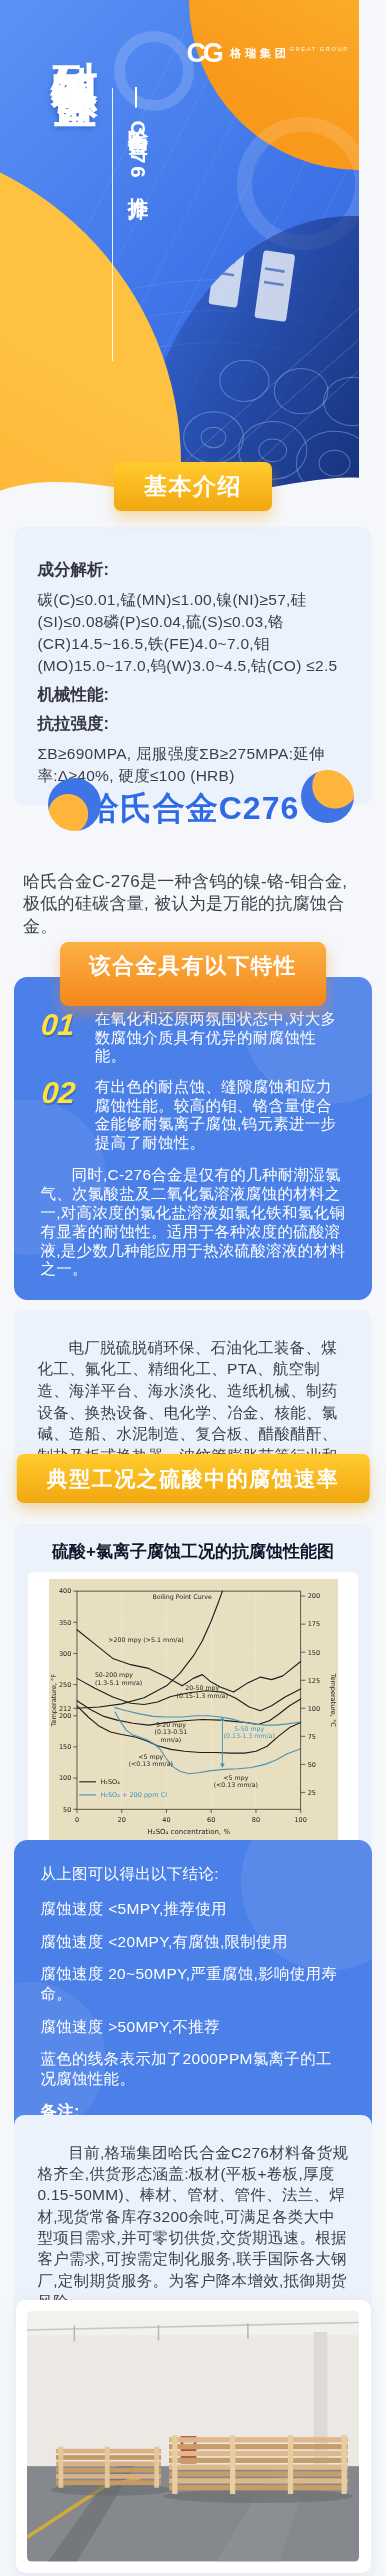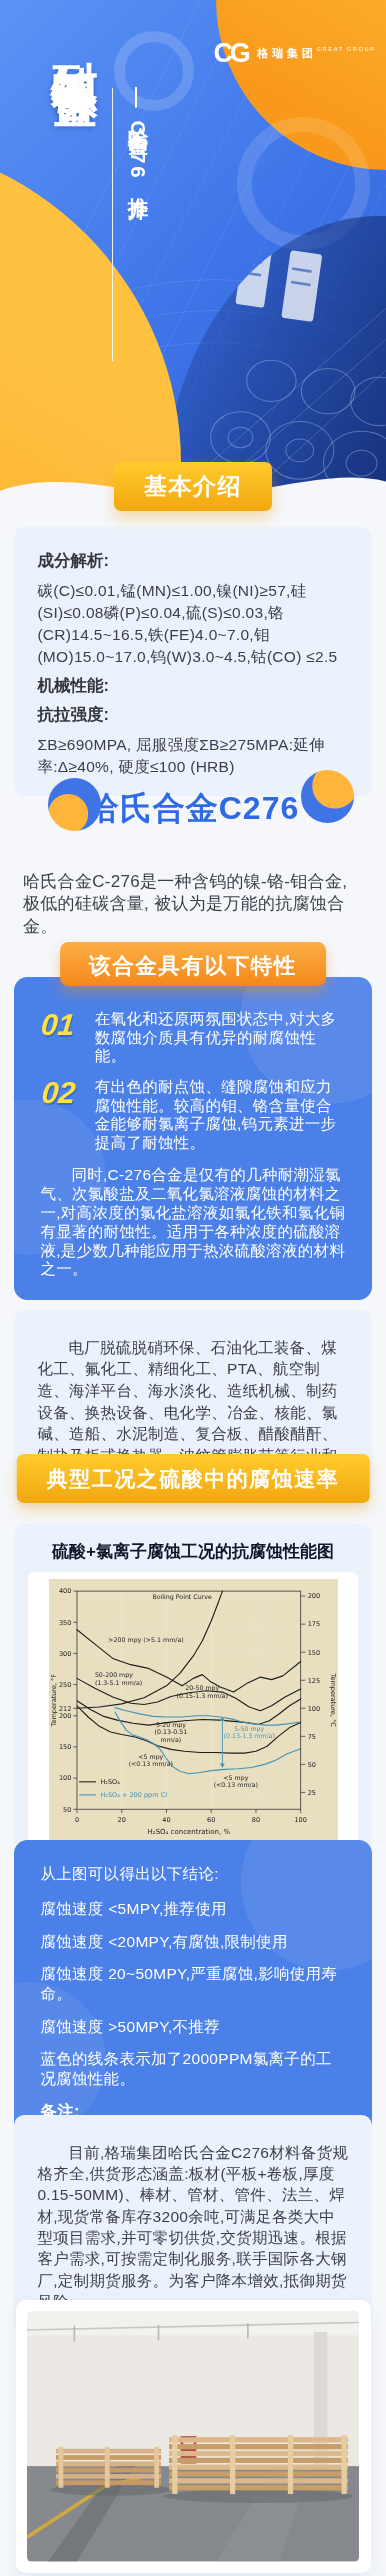--- a/index.html
+++ b/index.html
@@ -1,21 +1,21 @@
 <!DOCTYPE html>
 <html style="font-size:8.2px"><head>
 <meta charset="utf-8">
 <style>
   html,body{margin:0;padding:0;background:#ffffff;}
   body{font-family:"Liberation Sans","DejaVu Sans",sans-serif;}
   .page{position:relative;width:386px;height:3563px;margin:0 auto;background:#f5f7fb;overflow:hidden;}
 
   
-  .hero{position:absolute;top:0;left:0;width:386px;height:507px;overflow:hidden;
-        background:linear-gradient(135deg,#5b93f5 0%,#3e74e8 55%,#2f5fd2 100%);}
+  .hero{position:absolute;top:0;left:0;width:315px;height:507px;overflow:hidden;
+        background:linear-gradient(135deg,#5b93f5 0%,#3e74e8 55%,#2f5fd2 100%);padding-left:44px;}
   .hero-lines{position:absolute;inset:0;}
   .orange-tr{position:absolute;width:340px;height:340px;border-radius:50%;right:-170px;top:-170px;
              background:linear-gradient(210deg,#ffc940 0%,#f9991c 80%);}
   .orange-bl{position:absolute;width:649px;height:649px;border-radius:50%;left:-468px;top:139px;
              background:linear-gradient(30deg,#f9991c 0%,#ffc140 70%);}
   .ringA{position:absolute;left:237px;top:117px;width:103px;height:103px;border-radius:50%;
          border:15.5px solid rgba(255,255,255,0.13);}
   .ringB{position:absolute;left:114px;top:31px;width:58px;height:58px;border-radius:50%;
          border:11.3px solid rgba(255,255,255,0.16);}
   .hero-photo{position:absolute;right:0;top:216px;width:223px;height:291px;overflow:hidden;
@@ -49,21 +49,21 @@
 
   
   .alloy-row{position:absolute;left:0;right:0;text-align:center;}
   .sphere{position:absolute;width:53px;height:53px;border-radius:50%;}
   .sphere.l{left:48px;top:9.3px;background:radial-gradient(circle at 38% 68%,#ffb43c 0 40%,#3f74e6 42%);}
   .sphere.r{right:32px;top:1px;background:radial-gradient(circle at 64% 30%,#ffb43c 0 44%,#3f74e6 46%);}
   .alloy-title{display:inline-block;margin-top:17.5px;font-size:32px;font-weight:900;color:#2e6ae6;letter-spacing:1px;text-align:center;}
   .intro-p{position:absolute;left:23px;right:31px;font-size:17px;line-height:1.32;color:#3c3f49;letter-spacing:0.3px;}
   .badge-orange{position:absolute;left:50%;transform:translateX(-50%);z-index:6;
       background:linear-gradient(180deg,#fbb044 0%,#f5871c 100%);color:#fff;
-      font-size:21.6px;font-weight:800;letter-spacing:1.5px;padding:0 29px;height:44px;line-height:48px;
+      font-size:21.6px;font-weight:800;letter-spacing:1.5px;padding:0 29px;height:64px;line-height:48px;
       border-radius:8.2px;box-shadow:0 7.2px 13.4px rgba(246,140,28,.38);white-space:nowrap;}
   .feature{display:flex;gap:13.4px;margin-bottom:12.4px;}
   .feature .num{font-size:30px;font-weight:900;font-style:italic;color:#ffe23c;line-height:1;
                 min-width:41px;transform:skewX(-5deg);text-shadow:1px 1.5px 0 rgba(20,60,150,.35);}
   .feature .txt{font-size:15.5px;line-height:1.2;letter-spacing:0.3px;}
   .panel1{padding:33px 26px 20.6px;}
   .panel1 .extra{font-size:15.5px;line-height:1.22;text-indent:2em;margin-top:13.4px;letter-spacing:0.3px;}
 
   .indent{text-indent:2em;}
 
@@ -151,21 +151,21 @@
     <div class="hero-divider"></div>
     <div class="hero-sub">—哈氏合金C276推介</div>
     <svg class="hero-wave" viewBox="0 0 750 92" preserveAspectRatio="none">
       <path d="M0,58 C140,8 300,86 440,66 C560,49 660,18 750,40 L750,92 L0,92 Z" fill="#f5f7fb"></path>
     </svg>
   </div>
 
   <div class="badge-yellow" style="top:462px;border-radius:7px;">基本介绍</div>
 
   <div class="abs card-light" style="top:527px;">
-    <div class="lbl" style="margin-top:4px;">成分解析:</div>
+    <div class="lbl" style="margin-top:13px;">成分解析:</div>
     <div class="body-t">碳(C)≤0.01,锰(MN)≤1.00,镍(NI)≥57,硅(SI)≤0.08磷(P)≤0.04,硫(S)≤0.03,铬(CR)14.5~16.5,铁(FE)4.0~7.0,钼(MO)15.0~17.0,钨(W)3.0~4.5,钴(CO) ≤2.5</div>
     <div class="lbl">机械性能:</div>
     <div class="lbl">抗拉强度:</div>
     <div class="body-t">ΣB≥690MPA, 屈服强度ΣB≥275MPA:延伸率:Δ≥40%, 硬度≤100 (HRB)</div>
   </div>
 
   <div class="alloy-row" style="top:769px;height:85px;">
     <div class="sphere l"></div>
     <div class="sphere r"></div>
     <span class="alloy-title">哈氏合金C276</span>

